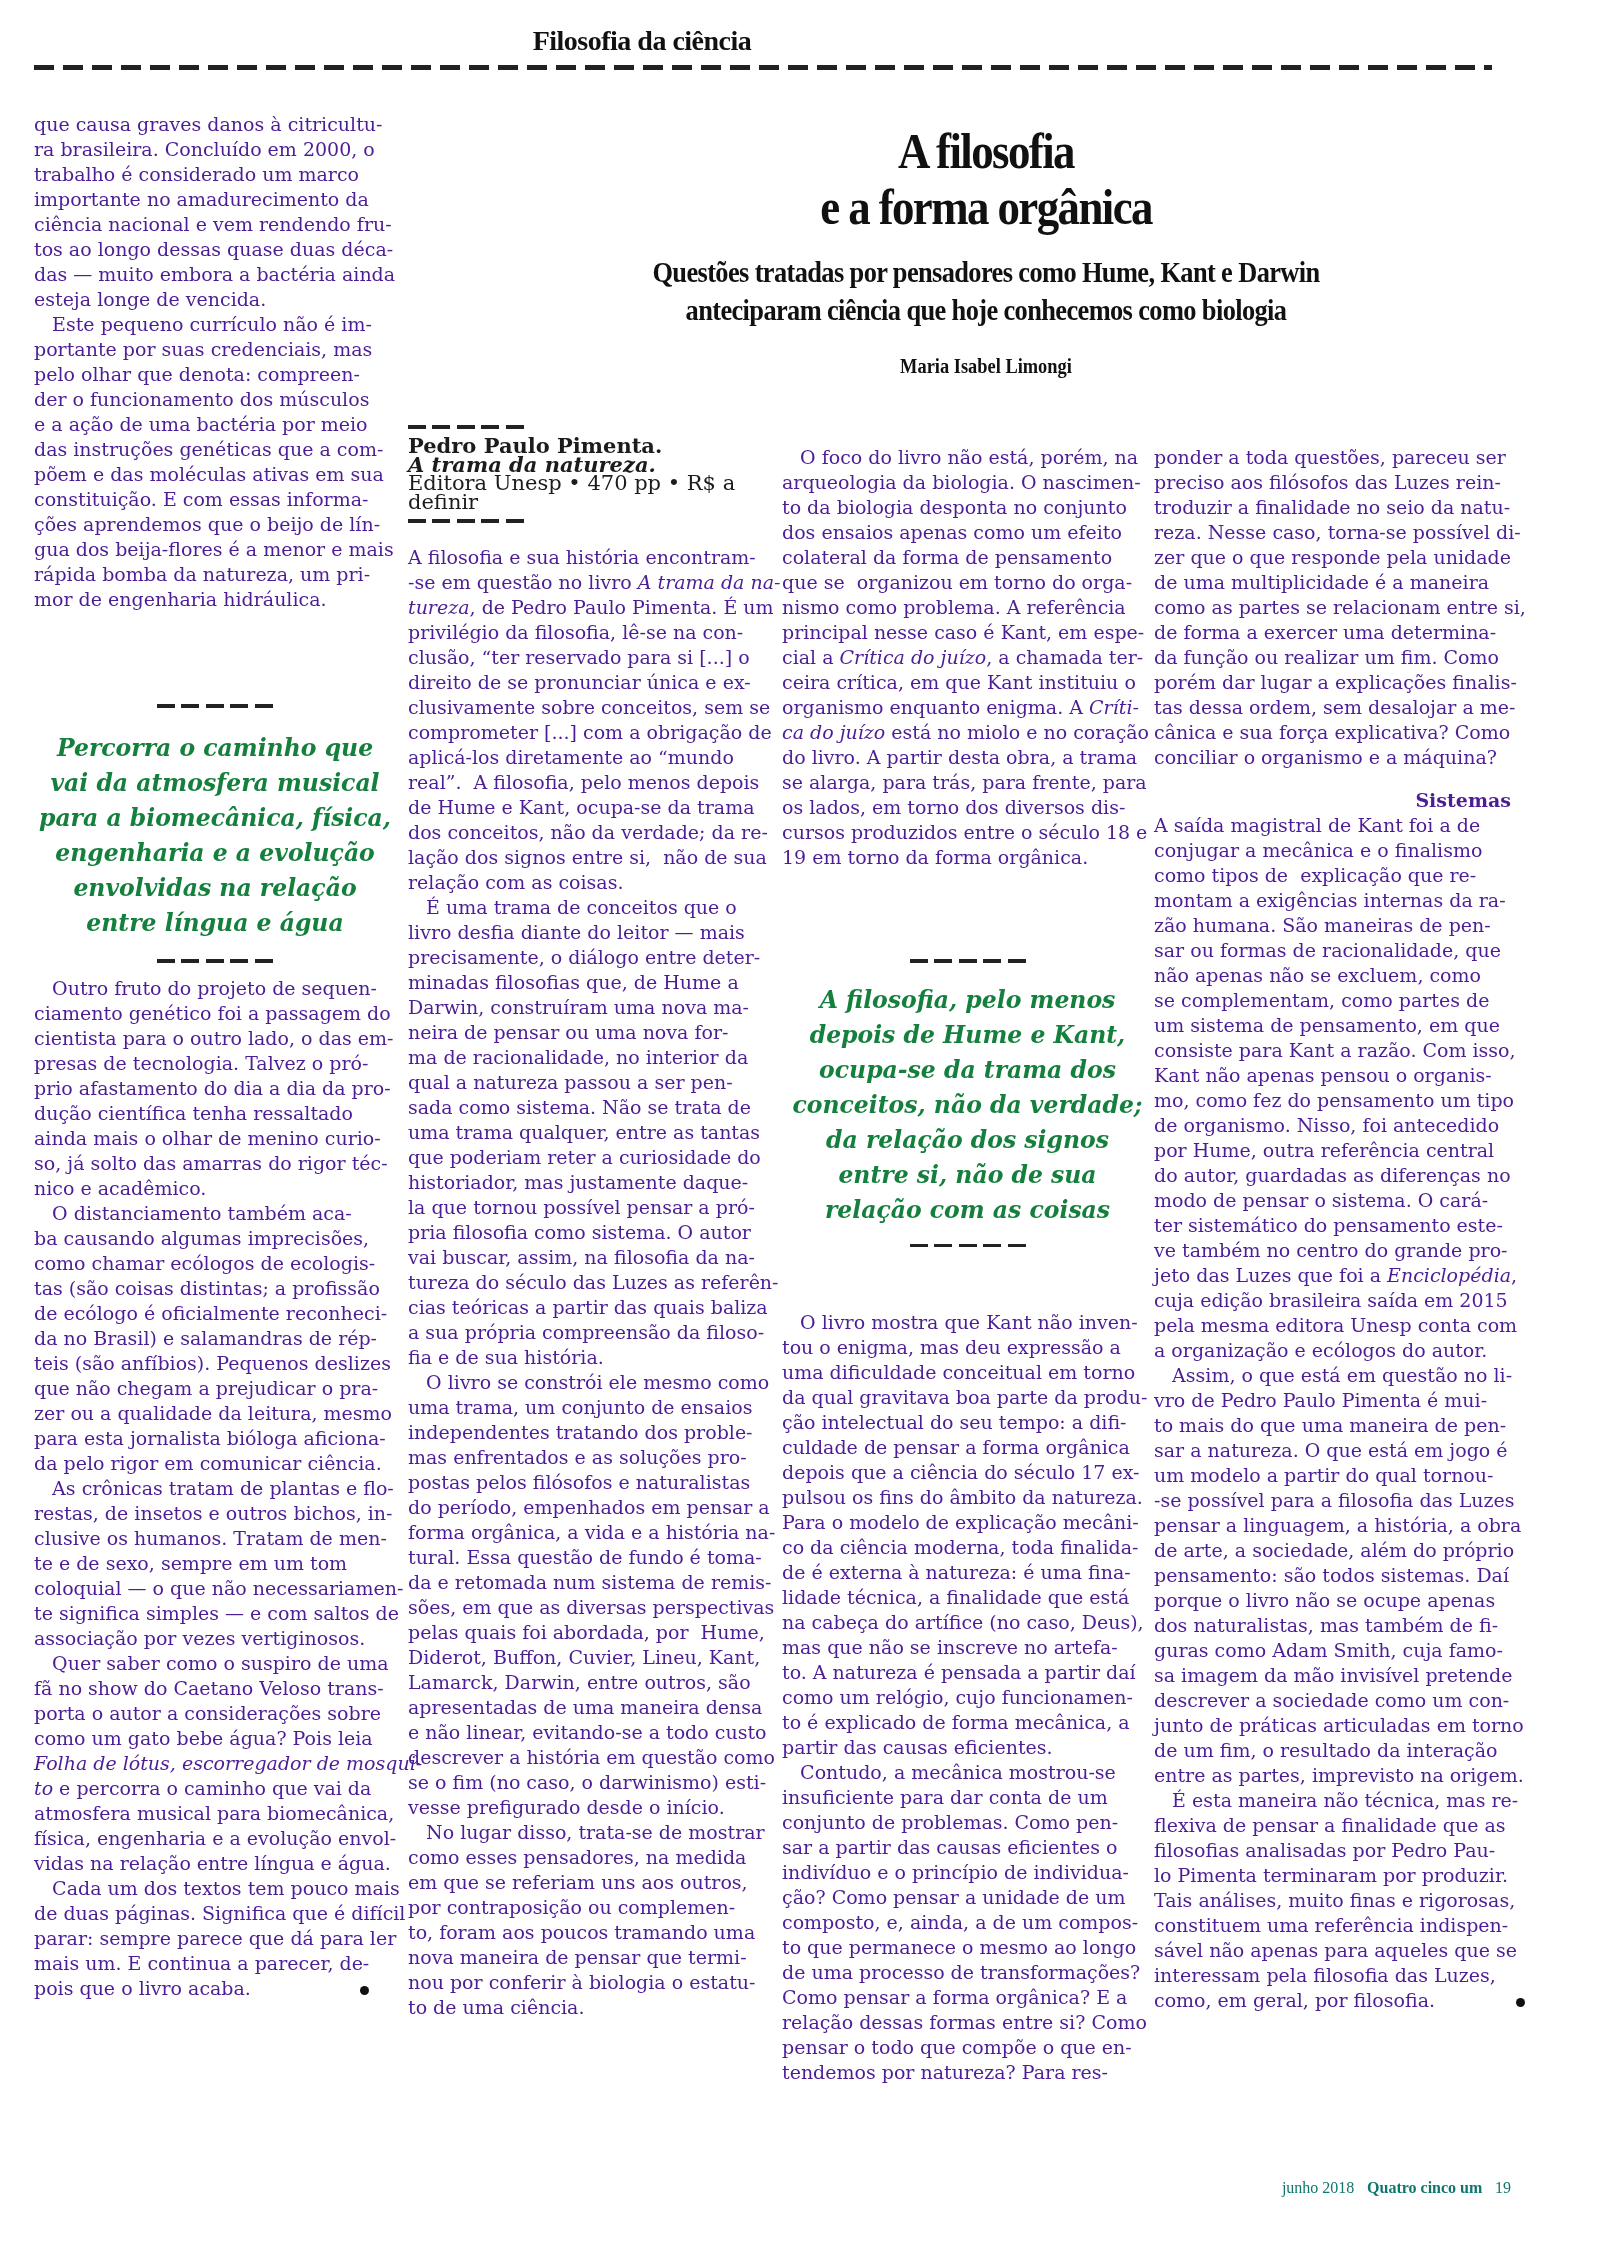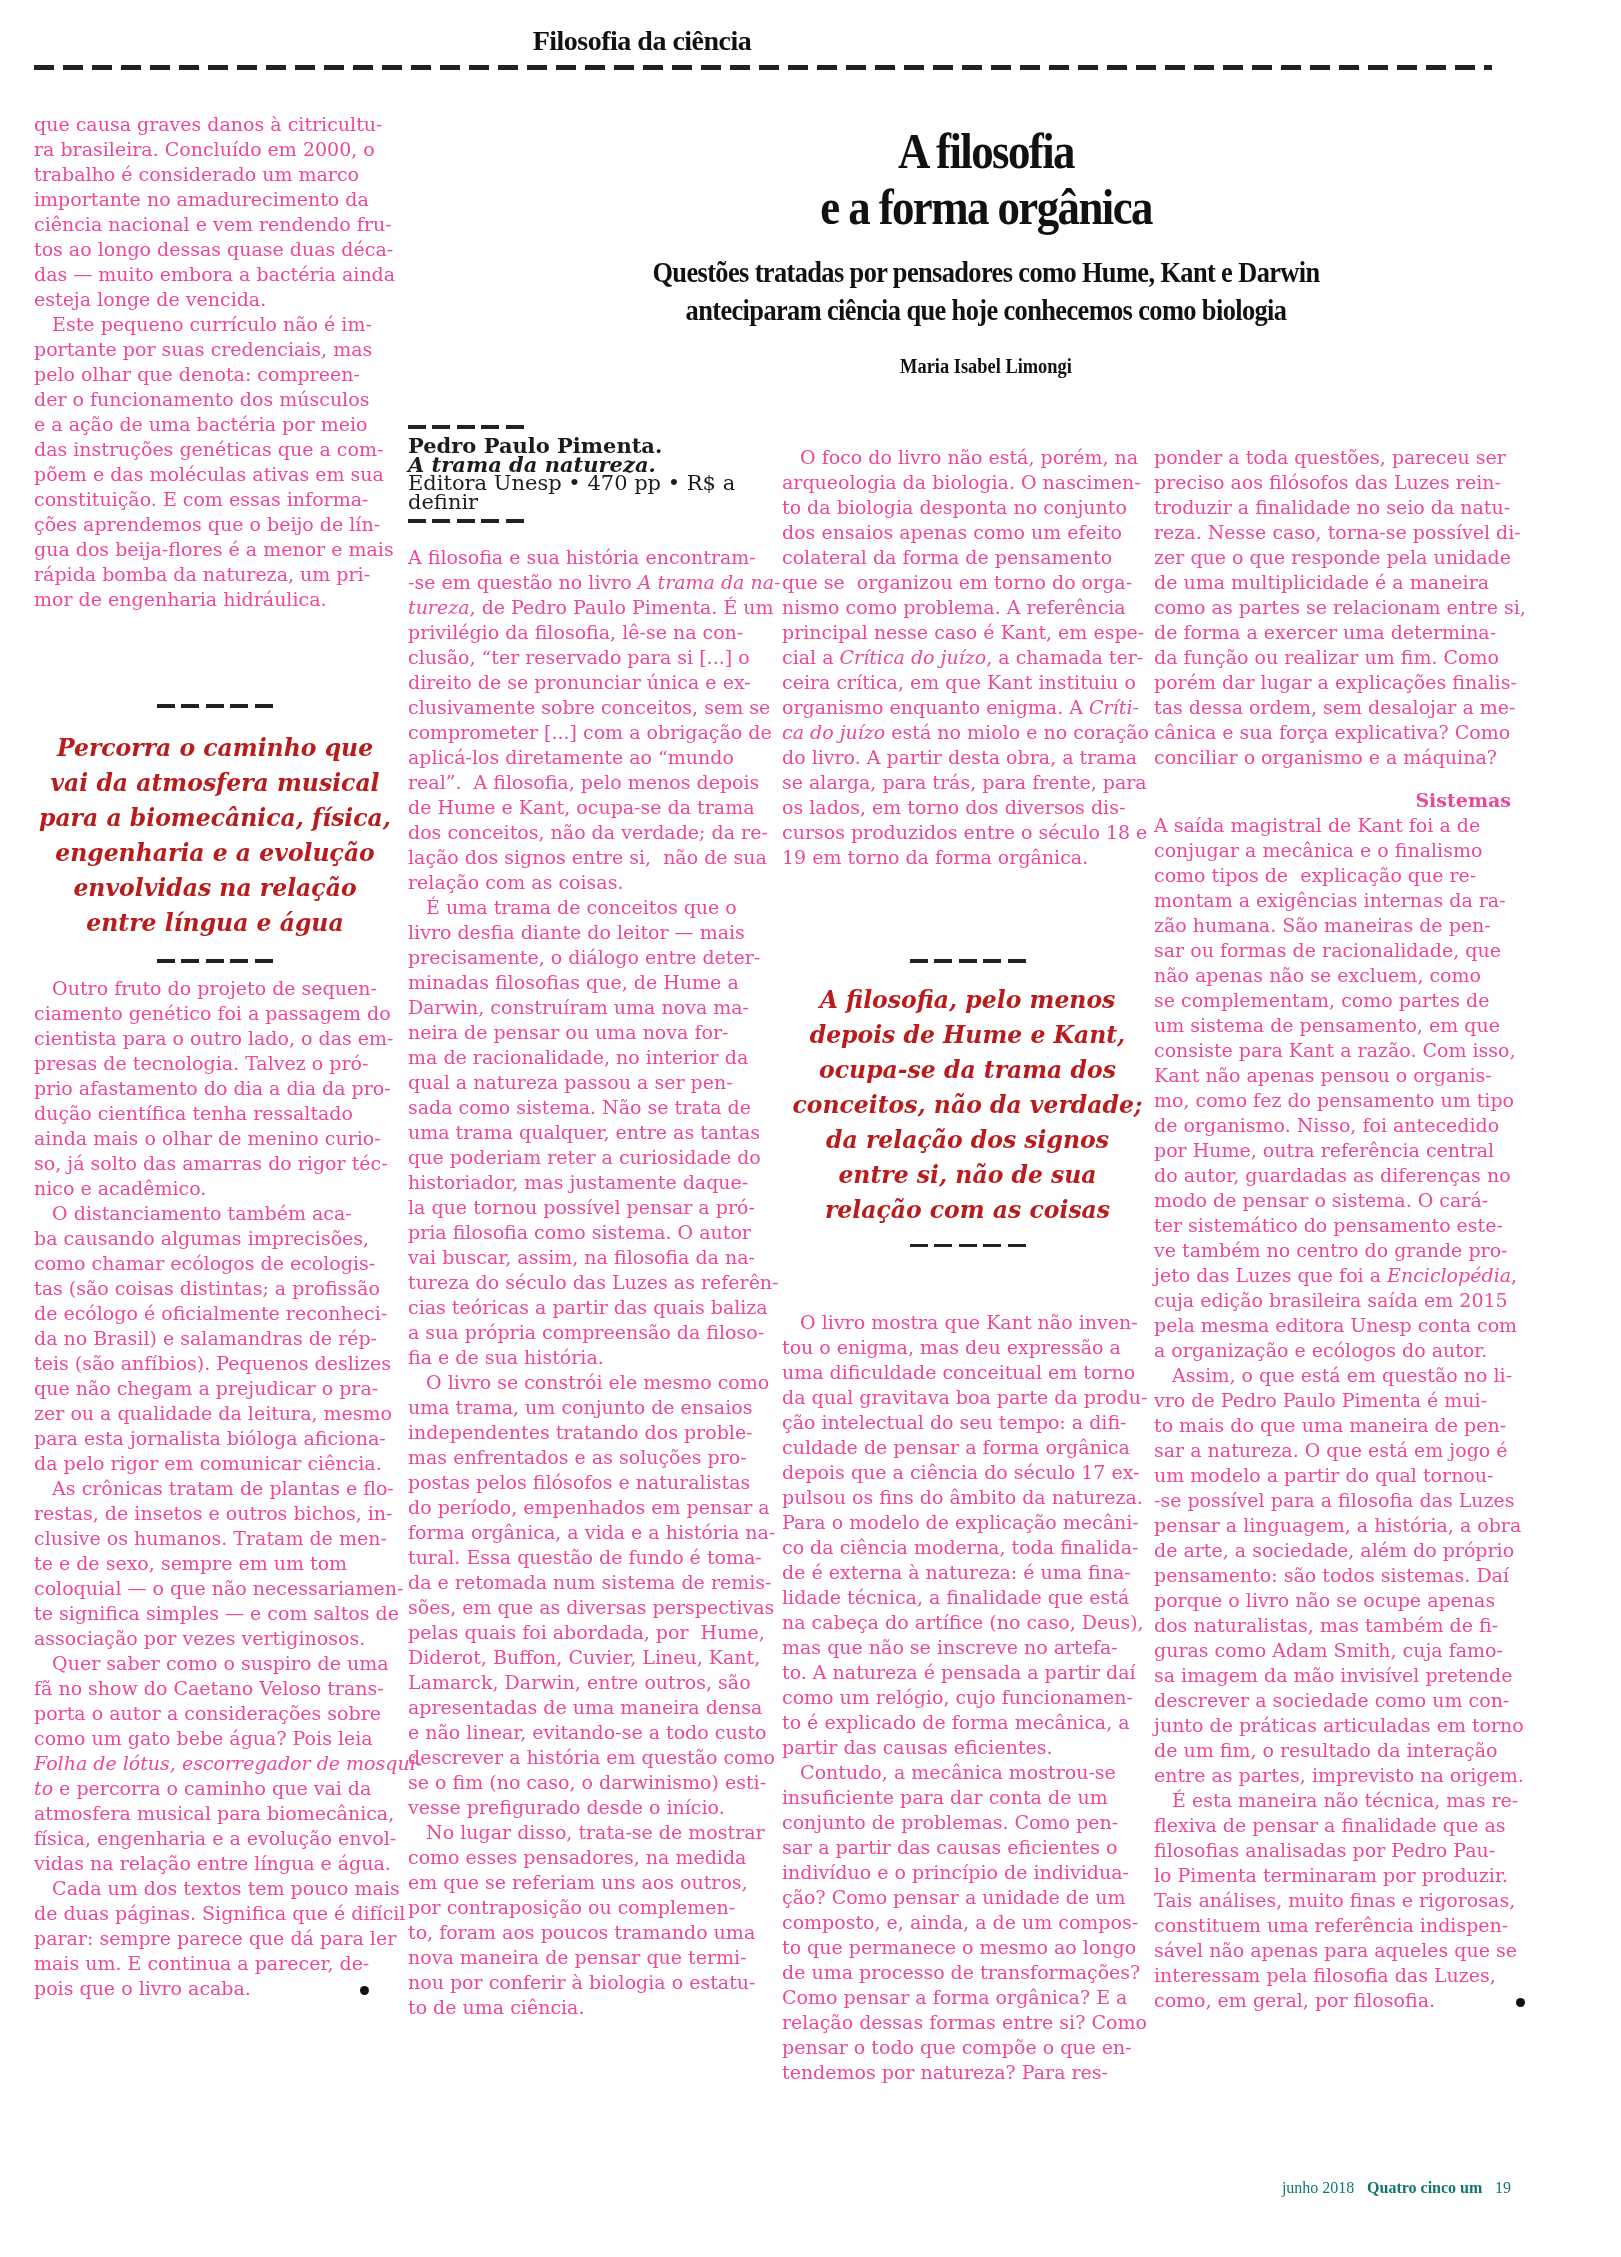--- a/index.html
+++ b/index.html
@@ -1,31 +1,31 @@
 <!DOCTYPE html>
 <html style="font-size:14.5px"><head>
 <meta charset="utf-8">
 <style>
   html, body { margin: 0; padding: 0; background: #ffffff; }
   body { width: 1622px; height: 2257px; position: relative; overflow: hidden; color: #1c1c1c; font-family: "DejaVu Serif", serif; }
   .section-head { position: absolute; left: 0; width: 1284px; top: 25px; text-align: center; font-family: "Liberation Serif", serif; font-weight: bold; font-size: 28px; letter-spacing: -0.5px; color: #111; }
   .head-rule { position: absolute; left: 34px; width: 1458px; top: 65px; height: 5.4px;
     background: repeating-linear-gradient(90deg, #222 0 20px, transparent 20px 29px); }
-  .col { position: absolute; font-size: 19px; line-height: 25px; color: #ec4899; }
+  .col { position: absolute; font-size: 19px; line-height: 25px; color: #4c1d95; }
   .c1 { left: 34px; width: 362px; }
   .c2 { left: 408px; width: 357px; }
   .c3 { left: 782px; width: 357px; }
   .c4 { left: 1154px; width: 357px; }
   .ln { display: block; white-space: pre; }
   .title { position: absolute; left: 398px; width: 1176px; text-align: center; font-family: "Liberation Serif", serif; font-weight: bold; color: #111; }
   .t1 { top: 123px; font-size: 51px; line-height: 56px; letter-spacing: -1.8px; transform: scaleX(0.88); }
   .t2 { top: 253px; font-size: 30px; line-height: 38px; letter-spacing: -0.7px; transform: scaleX(0.88); }
   .byline { top: 355px; font-size: 20px; transform: scaleX(0.92); }
   .dash5 { height: 3.6px; width: 116px; background: repeating-linear-gradient(90deg, #222 0 18px, transparent 18px 24.4px); }
-  .pull { position: absolute; text-align: center; font-style: italic; font-weight: bold; font-family: "DejaVu Serif", serif; font-size: 23.5px; line-height: 35px; color: #b91c1c; }
+  .pull { position: absolute; text-align: center; font-style: italic; font-weight: bold; font-family: "DejaVu Serif", serif; font-size: 23.5px; line-height: 35px; color: #15803d; }
   .pull .dash5 { margin: 0 auto; }
   .pull1 { left: 34px; width: 362px; top: 704px; }
   .pull2 { left: 782px; width: 371px; top: 959px; }
   .bookinfo { position: absolute; left: 408px; top: 425px; width: 357px; font-size: 21px; line-height: 19px; }
   .bookinfo .dash5 { width: 116px; }
   .bookinfo .author { font-weight: bold; }
   .bookinfo .btitle { font-style: italic; font-weight: bold; }
   .subhead { display: block; text-align: right; font-weight: bold; }
   .endmark { display: inline-block; width: 9px; height: 9px; border-radius: 50%; background: #111; margin-left: 81px; vertical-align: middle; }
   .footer { position: absolute; left: 1167px; top: 2179px; width: 344px; text-align: right; font-family: "Liberation Serif", serif; font-size: 16px; color: #0f766e; }

